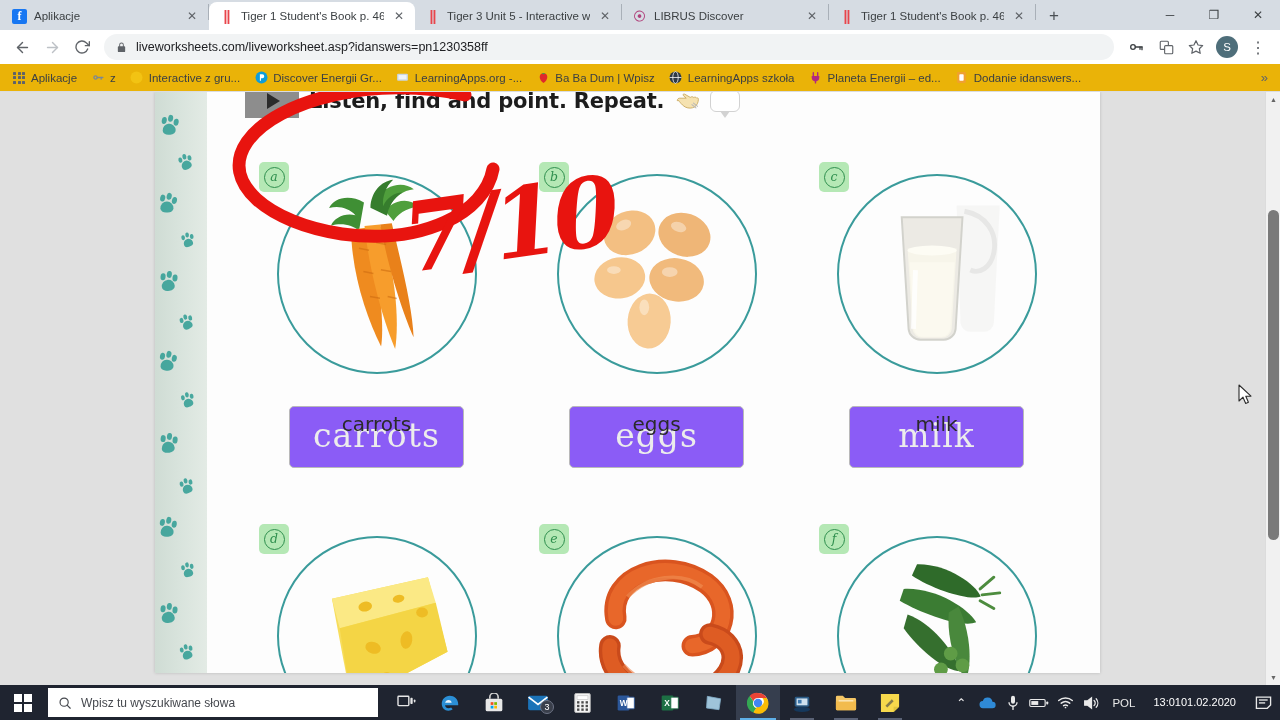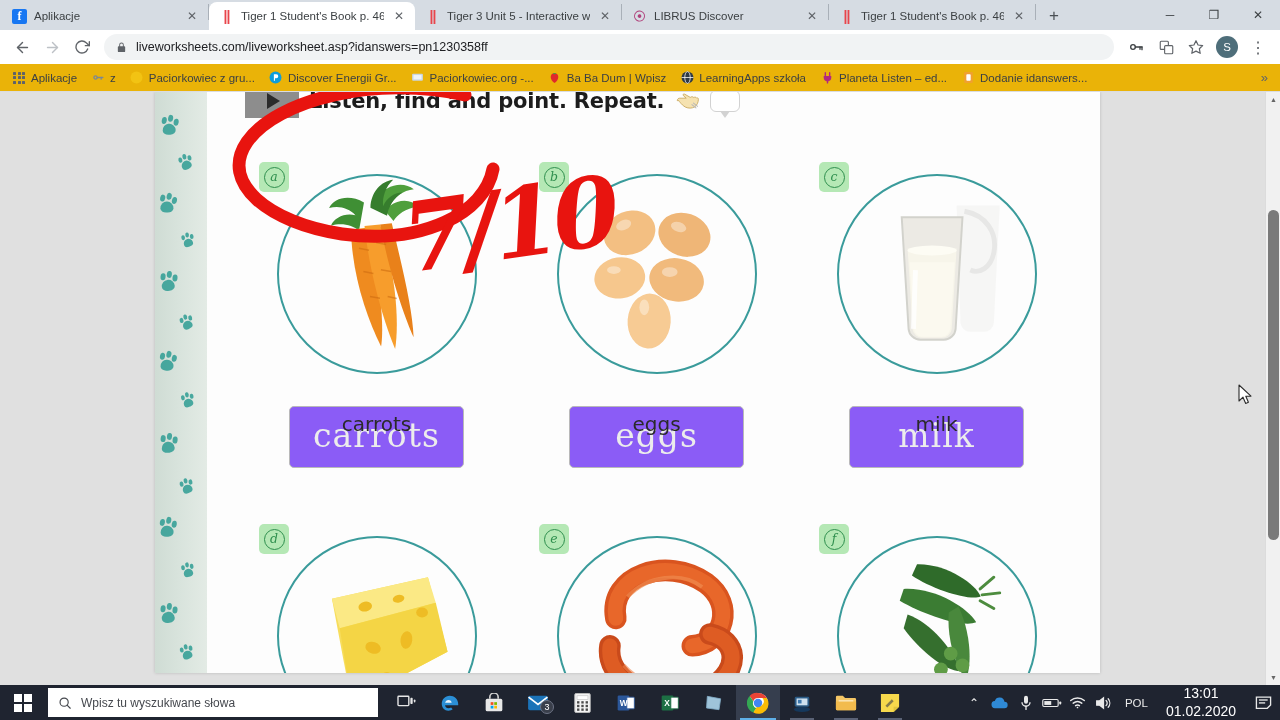--- a/index.html
+++ b/index.html
@@ -489,23 +489,23 @@
     color: #e9e9e9;
     font-size: 12px;
   }
   .tray-lang {
     padding: 0 8px; height: 35px;
     display: flex; align-items: center;
     color: #e9e9e9; font-size: 11.5px;
   }
   .tray-clock {
     padding: 0 10px; height: 35px;
-    display: flex; flex-direction: column;
+    display: flex; 
     align-items: center; justify-content: flex-start;
-    color: #ffffff; font-size: 14px; line-height: 1.25;
+    color: #ffffff; font-size: 11px; line-height: 1.25;
   }
   .tray-action {
     width: 34px; height: 35px;
     display: flex; align-items: center; justify-content: center;
     color: #e9e9e9;
   }
 </style>
 </head>
 <body>
 
@@ -637,41 +637,41 @@
     </span>
     <span>z</span>
   </div>
 
   <div class="bm">
     <span class="bm-ico">
       <svg width="13" height="13" viewBox="0 0 24 24">
           <circle cx="12" cy="12" r="11" fill="#f2c313"></circle>
         </svg>
     </span>
-    <span>Paciorkowiec z gru...</span>
+    <span>Interactive z gru...</span>
   </div>
 
   <div class="bm">
     <span class="bm-ico">
       <svg width="13" height="13" viewBox="0 0 24 24">
           <circle cx="12" cy="12" r="11" fill="#0d9ddb"></circle>
           <path d="M9 6h4.5a3.6 3.6 0 0 1 0 7.2H11V18H9z" fill="#fff"></path>
         </svg>
     </span>
     <span>Discover Energii Gr...</span>
   </div>
 
   <div class="bm">
     <span class="bm-ico">
       <svg width="13" height="13" viewBox="0 0 24 24">
           <rect x="2" y="5" width="20" height="13" rx="2" fill="#c9d6e2"></rect>
           <rect x="4.5" y="7.5" width="15" height="8" fill="#eef3f7"></rect>
         </svg>
     </span>
-    <span>Paciorkowiec.org -...</span>
+    <span>LearningApps.org -...</span>
   </div>
 
   <div class="bm">
     <span class="bm-ico">
       <svg width="13" height="13" viewBox="0 0 24 24">
           <path d="M12 22c4.5-3 7-7 7-11a7 7 0 0 0-14 0c0 4 2.5 8 7 11z" fill="#e0292b"></path>
           <path d="M8.5 3.5h7l-3.5 3z" fill="#3ea14b"></path>
         </svg>
     </span>
     <span>Ba Ba Dum | Wpisz</span>
@@ -689,21 +689,21 @@
   </div>
 
   <div class="bm">
     <span class="bm-ico">
       <svg width="13" height="13" viewBox="0 0 24 24">
           <path d="M8 3v6M16 3v6" stroke="#b2287f" stroke-width="2.6" stroke-linecap="round"></path>
           <path d="M5 9h14v3a7 7 0 0 1-14 0z" fill="#b2287f"></path>
           <path d="M12 19v3" stroke="#b2287f" stroke-width="2.6" stroke-linecap="round"></path>
         </svg>
     </span>
-    <span>Planeta Listen – ed...</span>
+    <span>Planeta Energii – ed...</span>
   </div>
 
   <div class="bm">
     <span class="bm-ico">
       <svg width="13" height="13" viewBox="0 0 24 24">
           <rect x="4" y="2" width="16" height="20" rx="2" fill="#f0a030"></rect>
           <rect x="8" y="6" width="8" height="12" rx="1.5" fill="#fff"></rect>
         </svg>
     </span>
     <span>Dodanie idanswers...</span>

